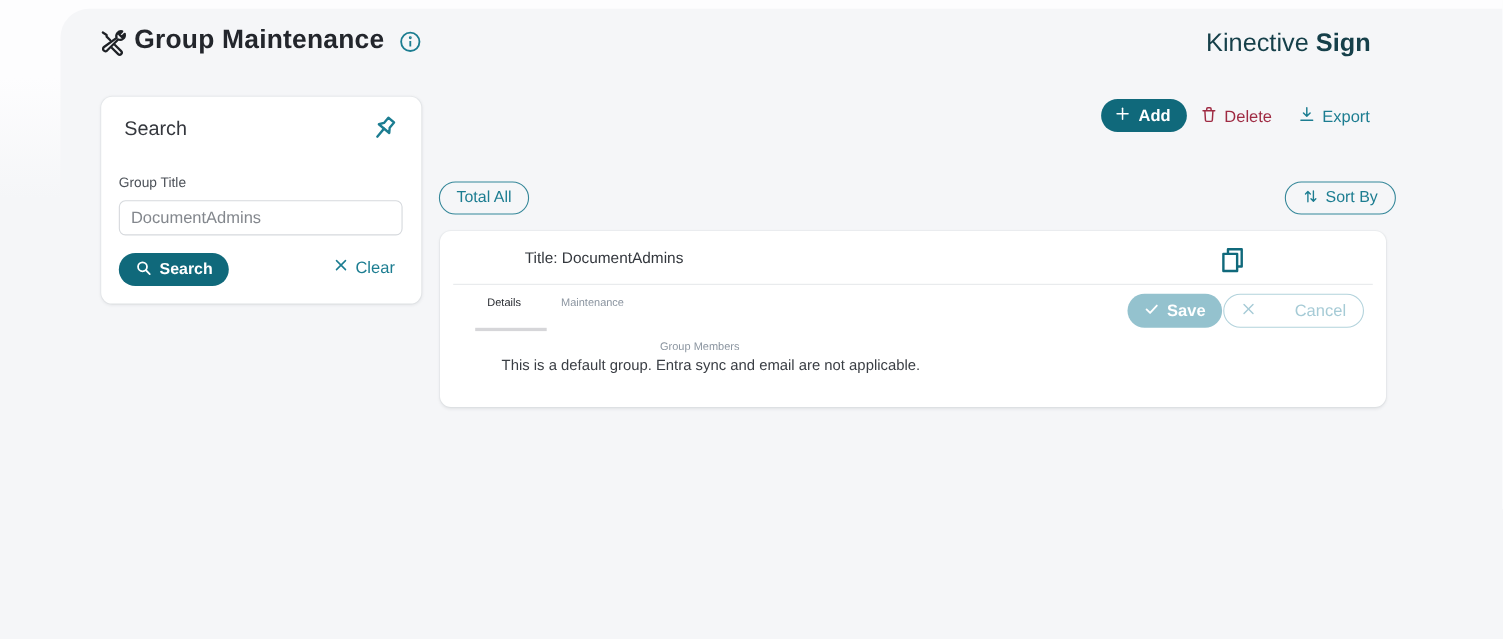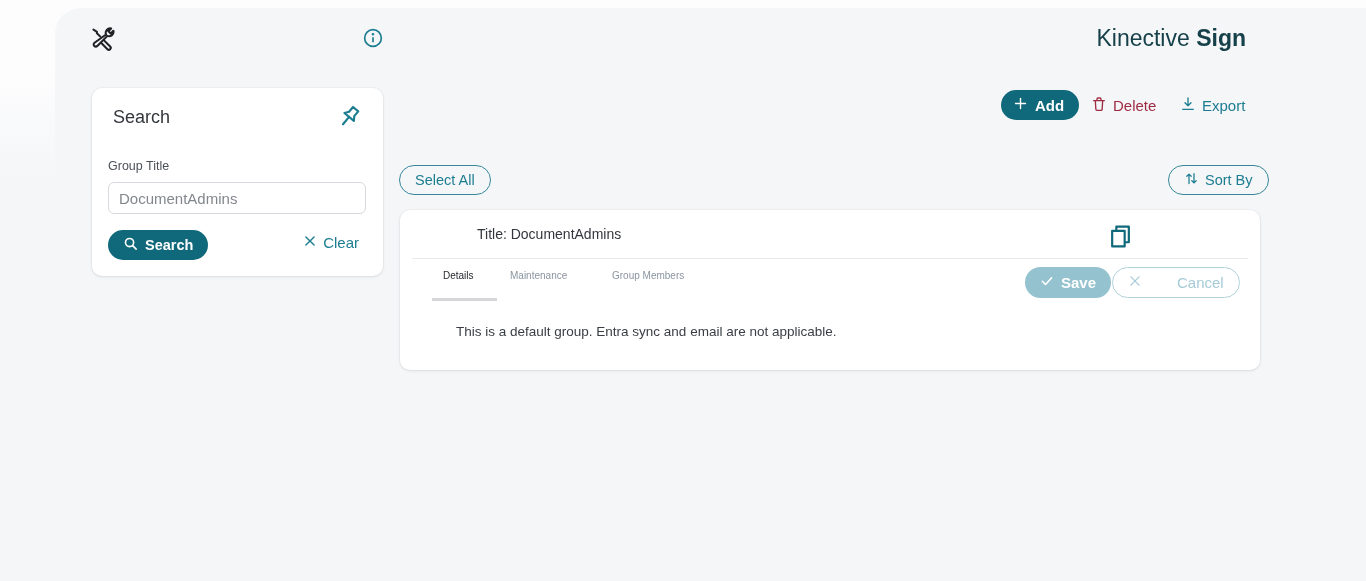--- a/index.html
+++ b/index.html
@@ -65,21 +65,21 @@
   .g-titlerow { position:absolute; left:0; top:0; right:0; height:48px; }
   .g-title { position:absolute; left:77px; top:16px; font-size:14px; color:#33373d; }
   .g-desc  { position:absolute; left:341px; top:16px; font-size:14px; color:#33373d; }
   .copy-icon { position:absolute; left:708px; top:13px; width:25px; height:26px; color:var(--primary); cursor:pointer; }
   .g-divider { position:absolute; left:12px; right:12px; top:48px; height:1px; background:#e7e9ec; }
 
   .tab { position:absolute; top:60px; font-size:10px; color:var(--faint); background:none; border:none;
     cursor:pointer; font-family:"Liberation Sans", sans-serif; }
   .tab.active { color:#26292f; font-weight:500; }
   .tab-underline { position:absolute; left:32px; top:88px; width:65px; height:3px; background:#d6d6d9; }
-  .t-details { left:43px; } .t-perms { left:110px; } .t-members { left:212px; }
+  .t-details { left:43px; } .t-perms { left:110px; } .t-members { left:200px;margin-top:40px; }
 
   .save-btn { position:absolute; left:625px; top:57px; height:31px; padding:0 15px; background:var(--save-bg);
     color:#fff; font-weight:600; font-size:15px; cursor:default; }
   .cancel-btn { position:absolute; left:712px; top:57px; height:31px; padding:0 15px; background:#fff;
     border:1px solid var(--cancel-bd); color:var(--cancel-tx); font-size:15px; cursor:default;gap:35px; }
 
   .g-body { position:absolute; left:56px; top:114px; font-size:13.5px; color:#3a3e44; }
 
   .ico { display:inline-block; vertical-align:middle; }
 </style>
@@ -91,20 +91,21 @@
 
   <div class="panel">
 
     <span class="hdr-icon ico">
       <svg width="26" height="26" viewBox="0 0 24 24" fill="none" stroke="currentColor" stroke-width="1.9" stroke-linejoin="round" stroke-linecap="round">
         <path d="M14.8 6.9a4.1 4.1 0 0 1 4.7-5.5L17 3.9l2.1 2.1 2.5-2.5a4.1 4.1 0 0 1-5.5 4.7L7 17.3a2 2 0 1 1-2.8-2.8z"></path>
         <path d="M3.2 2.4l3.2 2v1.4l3.1 3.1"></path>
         <path d="M13.4 12.8l5.2 5.2a1.75 1.75 0 0 1-2.5 2.5l-5.2-5.2"></path>
       </svg>
     </span>
+    <h1 class="page-title">Group Maintenance</h1>
     <span class="info-icon ico">
       <svg width="20" height="20" viewBox="0 0 24 24" fill="none" stroke="currentColor" stroke-width="2">
         <circle cx="12" cy="12" r="10"></circle>
           <line x1="12" y1="11" x2="12" y2="17"></line>
           <circle cx="12" cy="7.5" r="0.6" fill="currentColor"></circle>
       </svg>
     </span>
     <div class="brand">
       <span>Kinective</span>
       <b>Sign</b>
@@ -161,21 +162,21 @@
     <button class="tool-link export-btn">
       <span class="ico">
         <svg width="16" height="16" viewBox="0 0 24 24" fill="none" stroke="currentColor" stroke-width="2" stroke-linecap="round" stroke-linejoin="round">
           <path d="M12 3v11M7.5 10L12 14.5 16.5 10M4 20h16"></path>
         </svg>
       </span>
       <span>Export</span>
     </button>
 
     <button class="pill select-all">
-      <span>Select All</span>
+      <span>Total All</span>
     </button>
     <button class="pill sort-by">
       <span class="ico">
         <svg width="15" height="15" viewBox="0 0 24 24" fill="none" stroke="currentColor" stroke-width="2" stroke-linecap="round" stroke-linejoin="round">
           <path d="M8 20V5M8 5L4.5 8.5M8 5l3.5 3.5"></path>
             <path d="M16 4v15m0 0 3.5-3.5M16 19l-3.5-3.5"></path>
         </svg>
       </span>
       <span>Sort By</span>
     </button>

